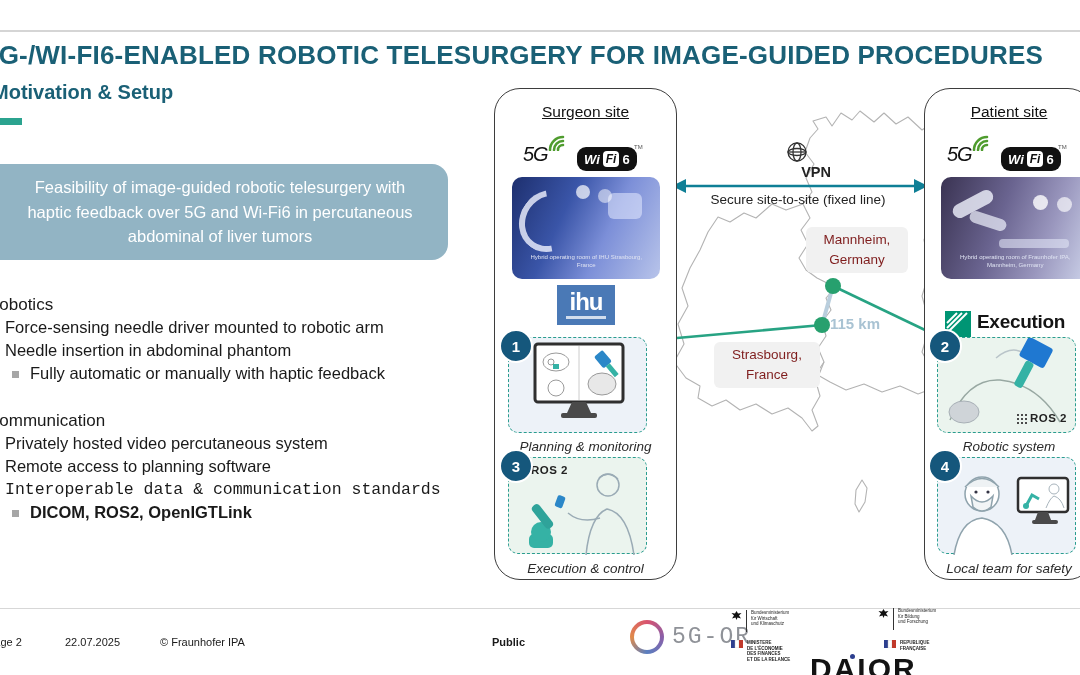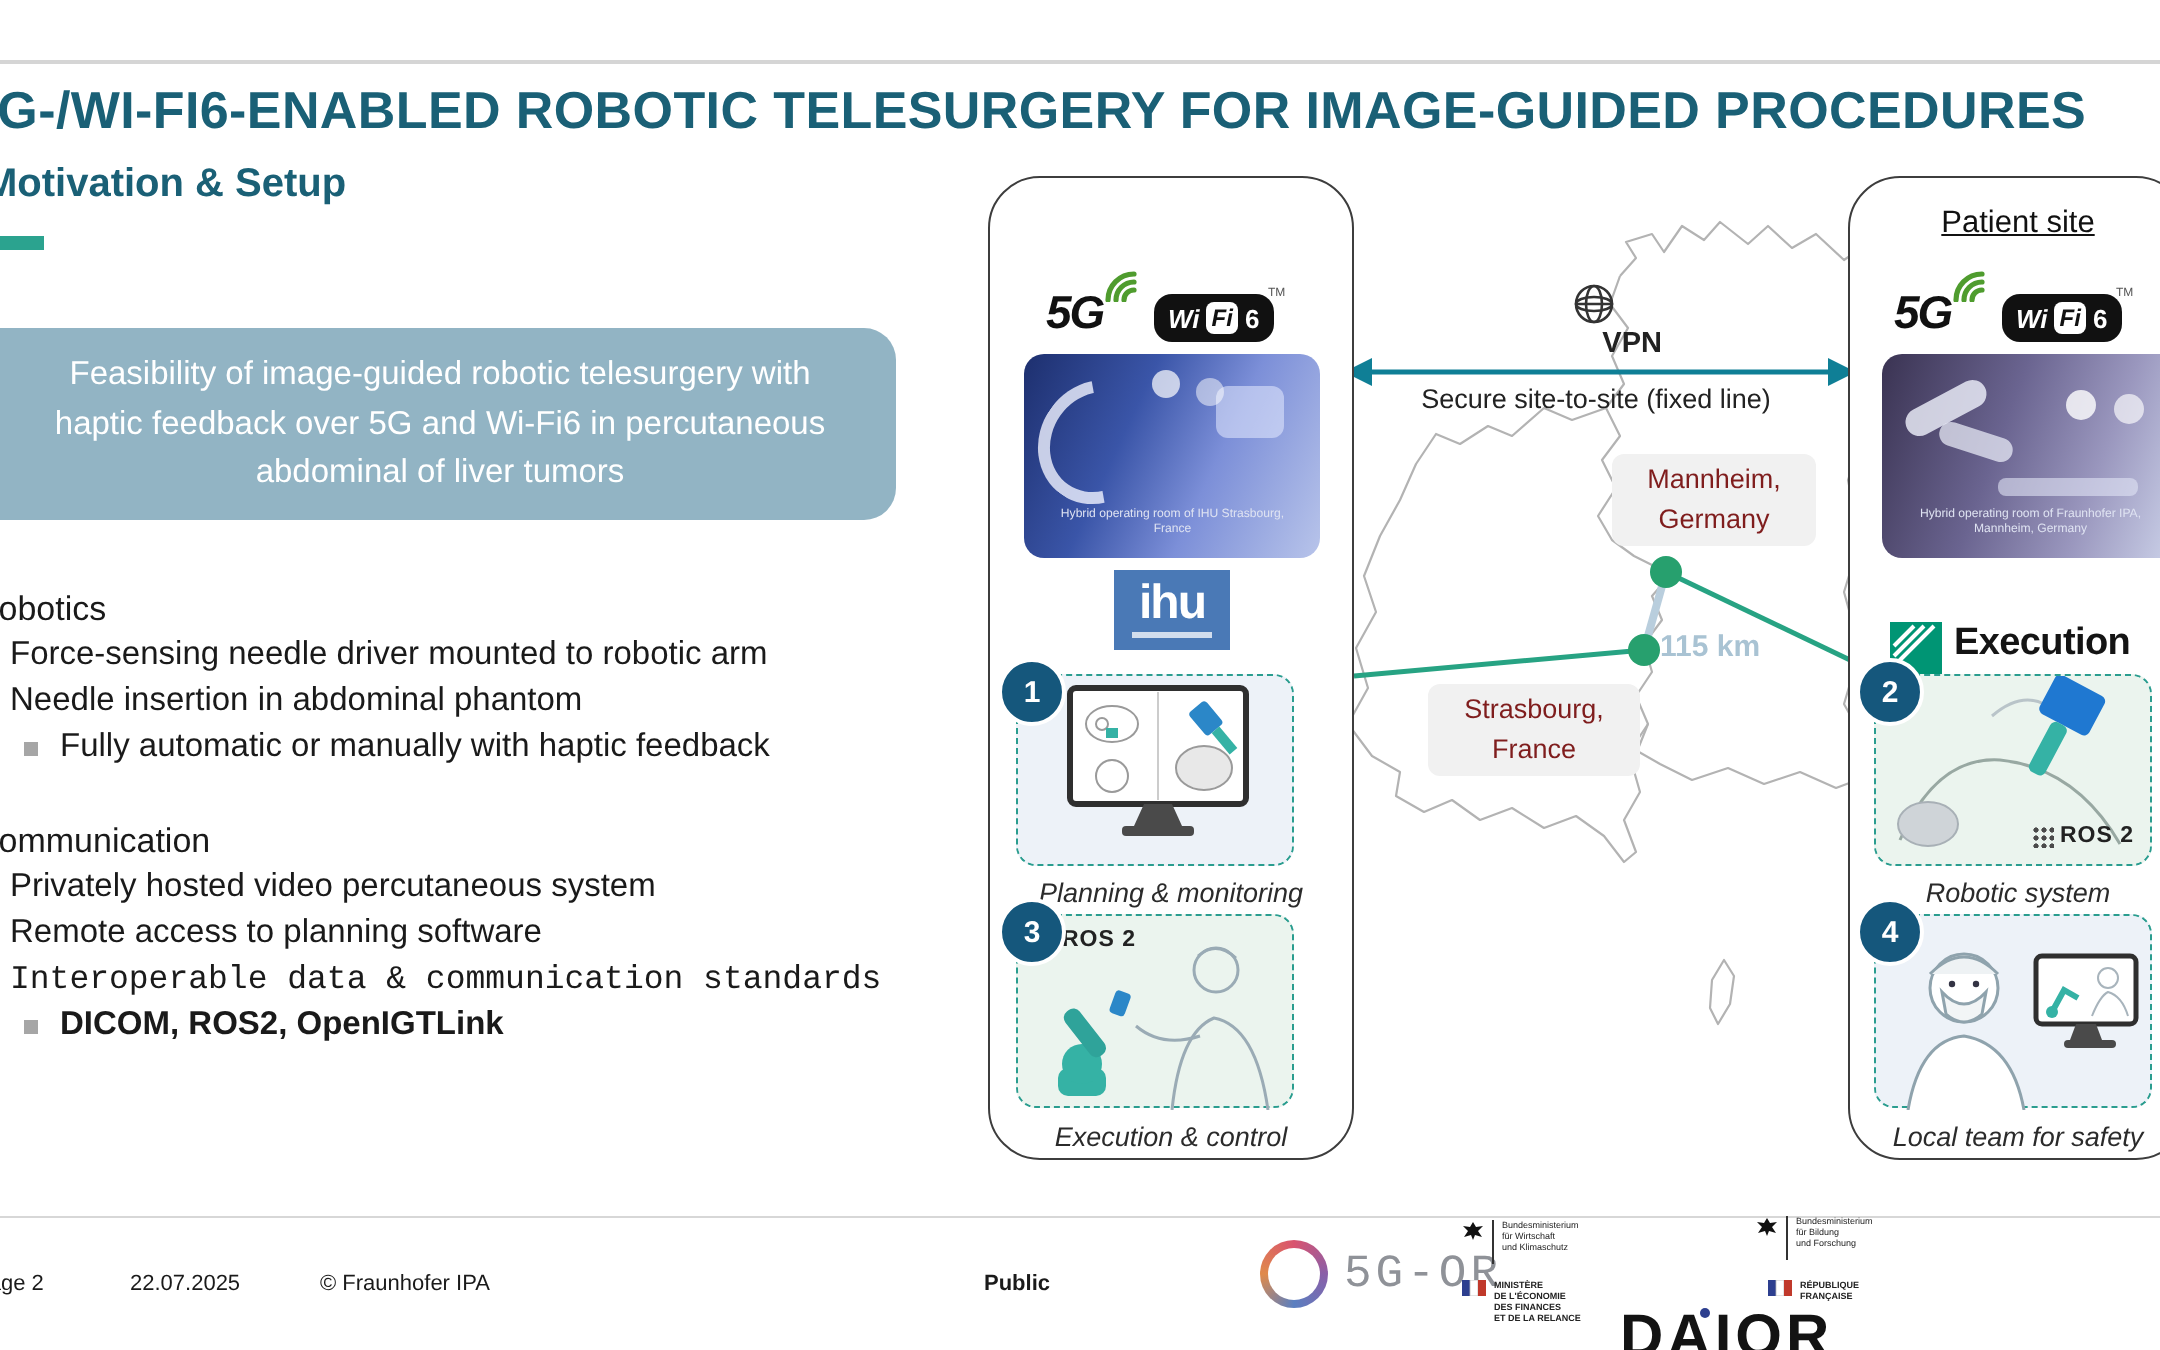--- a/index.html
+++ b/index.html
@@ -33,21 +33,21 @@
   .badge{width:30px;height:30px;border-radius:50%;background:#15577c;border:2px solid #fff;box-sizing:content-box;
     color:#fff;font-size:15px;font-weight:700;display:flex;align-items:center;justify-content:center;}
   .step-cap{left:0;right:0;text-align:center;font-style:italic;font-size:13.5px;color:#2b2b2b;}
   .ros2{display:flex;align-items:center;gap:3px;}
   .ros2-dots{width:11px;height:11px;background-image:radial-gradient(#4a4a4a 1.2px,transparent 1.4px);
     background-size:4px 4px;background-position:0 0;}
   .ros2-txt{font-size:11.5px;font-weight:700;color:#222;letter-spacing:.5px;}
 
   
   .fiveg{display:flex;align-items:flex-start;}
-  .fiveg-txt{font-size:23px;font-weight:700;font-style:italic;color:#111;letter-spacing:-1px;}
+  .fiveg-txt{font-size:20px;font-weight:400;font-style:italic;color:#111;letter-spacing:-1px;}
   .wifi{display:inline-flex;align-items:center;gap:3px;background:#111;border-radius:9px;
     padding:2px 7px;height:20px;position:relative;}
   .wifi-wi{color:#fff;font-weight:800;font-size:13px;font-style:italic;}
   .wifi-fi{background:#fff;color:#111;font-weight:800;font-size:12px;border-radius:4px;padding:1px 3px;font-style:italic;}
   .wifi-6{color:#fff;font-weight:800;font-size:13px;}
   .wifi-tm{position:absolute;right:-6px;top:-3px;color:#555;font-size:6px;}
   .ihu-box{width:58px;height:40px;background:#4a79b6;display:flex;flex-direction:column;
     align-items:center;justify-content:center;}
   .ihu-txt{color:#fff;font-weight:800;font-size:24px;line-height:22px;letter-spacing:-1px;}
   .ihu-bar{width:40px;height:3px;background:rgba(255,255,255,.75);margin-top:3px;}
@@ -136,20 +136,21 @@
 <div class="abs vpn-label" style="left:771px;top:164px;width:60px;">VPN</div>
 <div class="abs link-cap" style="left:698px;top:192px;width:200px;">Secure site-to-site (fixed line)</div>
 
 <div class="abs citybox pre" style="left:806px;top:227px;width:102px;height:46px;">Mannheim,
 Germany</div>
 <div class="abs citybox pre" style="left:714px;top:342px;width:106px;height:46px;">Strasbourg,
 France</div>
 <div class="abs dist" style="left:830px;top:315px;">115 km</div>
 
 <div class="abs panel" style="left:494px;top:88px;width:183px;height:492px;">
+  <div class="abs panel-title" style="top:14px;">Surgeon site</div>
 
   
   <div class="abs fiveg" style="left:28px;top:54px;">
     <span class="fiveg-txt">5G</span>
     <svg width="20" height="16" viewBox="0 0 20 16" style="margin:-8px 0 0 0;">
       <g fill="none" stroke="#4f9c2e" stroke-width="2.6" stroke-linecap="round">
         <path d="M2,15 A13,13 0 0 1 15,2"></path>
           <path d="M6,15 A9,9 0 0 1 15,6"></path>
           <path d="M10,15 A5,5 0 0 1 15,10"></path>
       </g>

